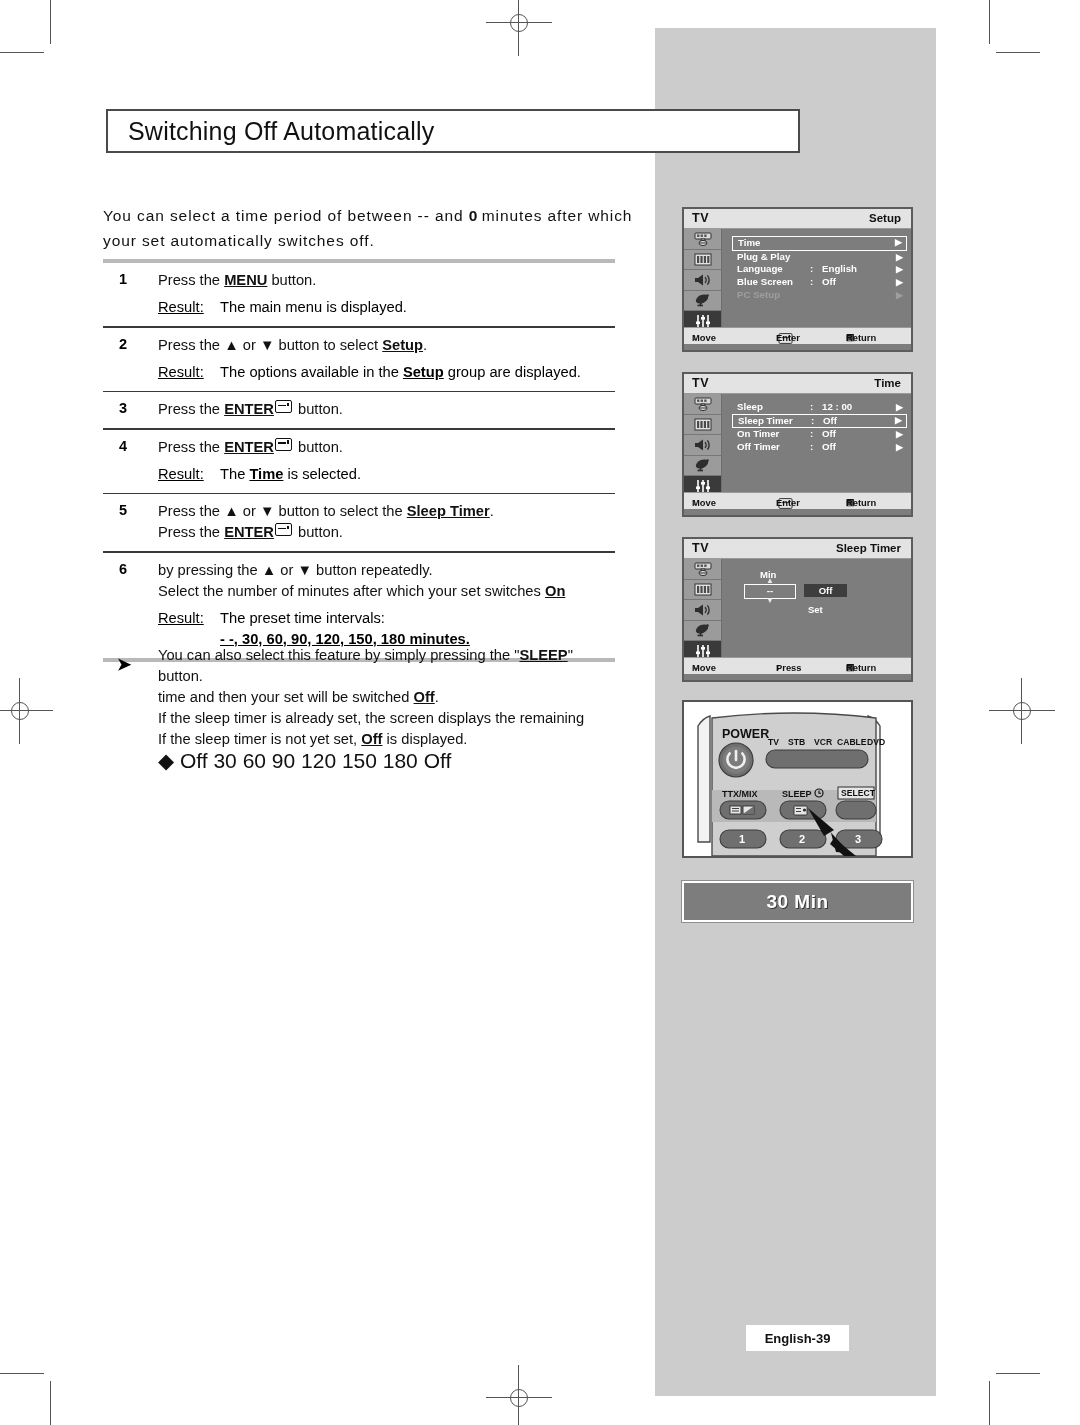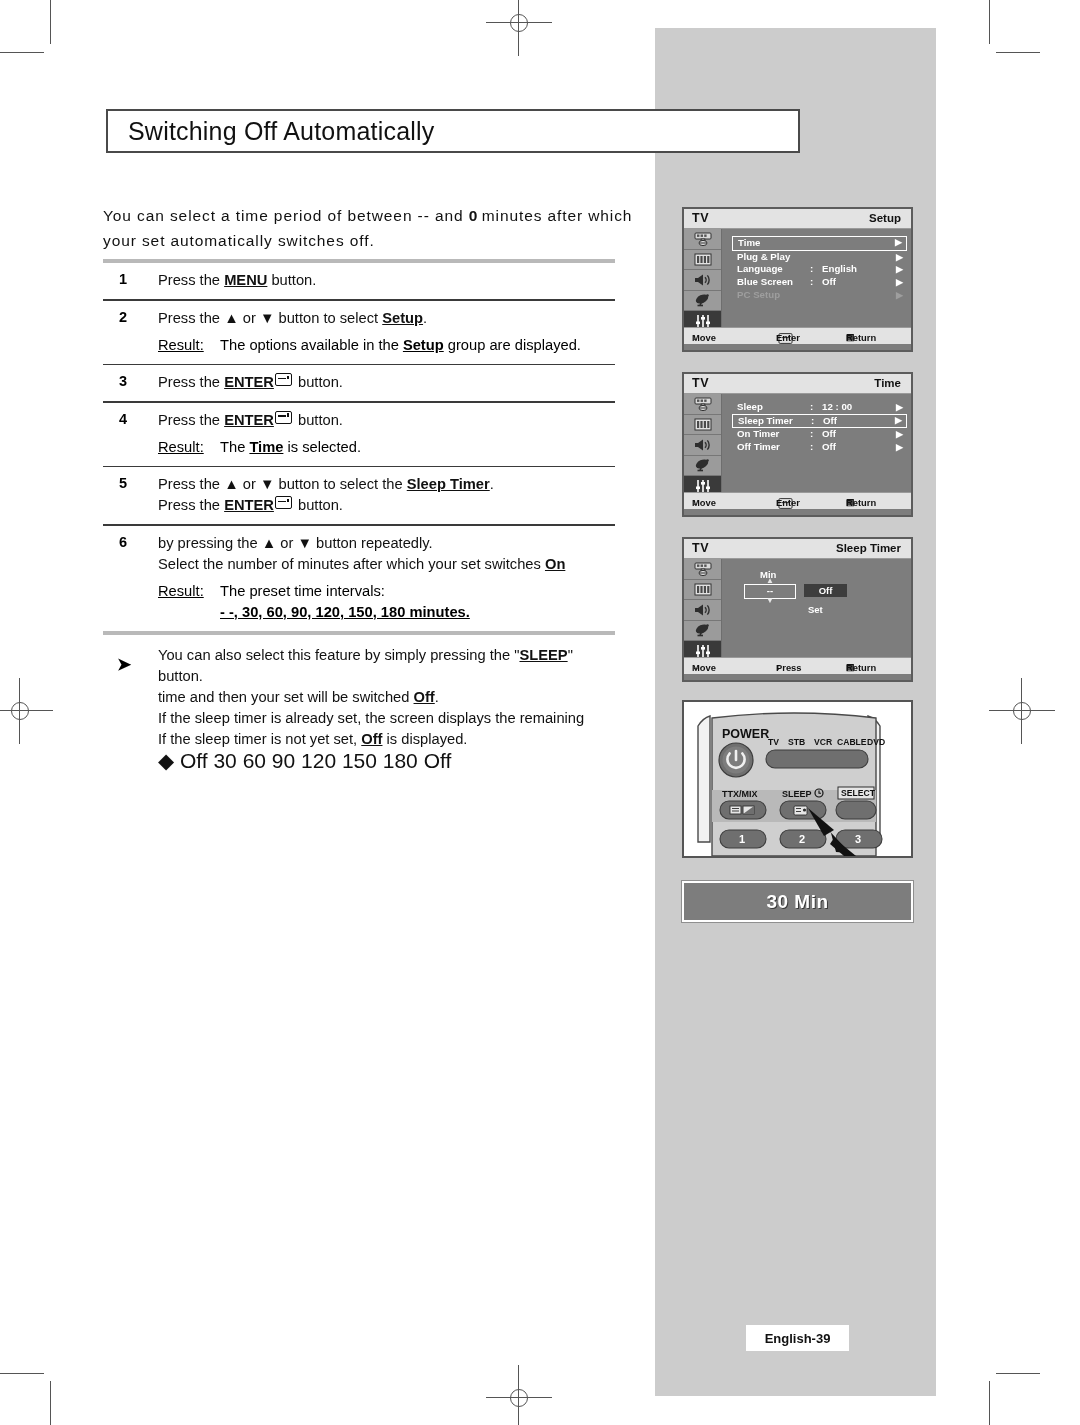--- a/index.html
+++ b/index.html
@@ -217,20 +217,23 @@
 
 <div class="steps">
 
   <div class="rule"></div>
 
   <div class="step">
     <div class="num">1</div>
     <div class="line">
       <span>Press the </span><b>MENU</b><span> button.</span>
     </div>
+    <div class="res">
+      <span class="lbl">Result:</span><span>The main menu is displayed.</span>
+    </div>
   </div>
   <div class="rule thin"></div>
 
   <div class="step">
     <div class="num">2</div>
     <div class="line">
       <span>Press the </span><span>▲</span><span> or </span><span>▼</span><span> button to select </span><b>Setup</b><span>.</span>
     </div>
     <div class="res">
       <span class="lbl">Result:</span><span>The options available in the </span><b>Setup</b><span> group are displayed.</span>

